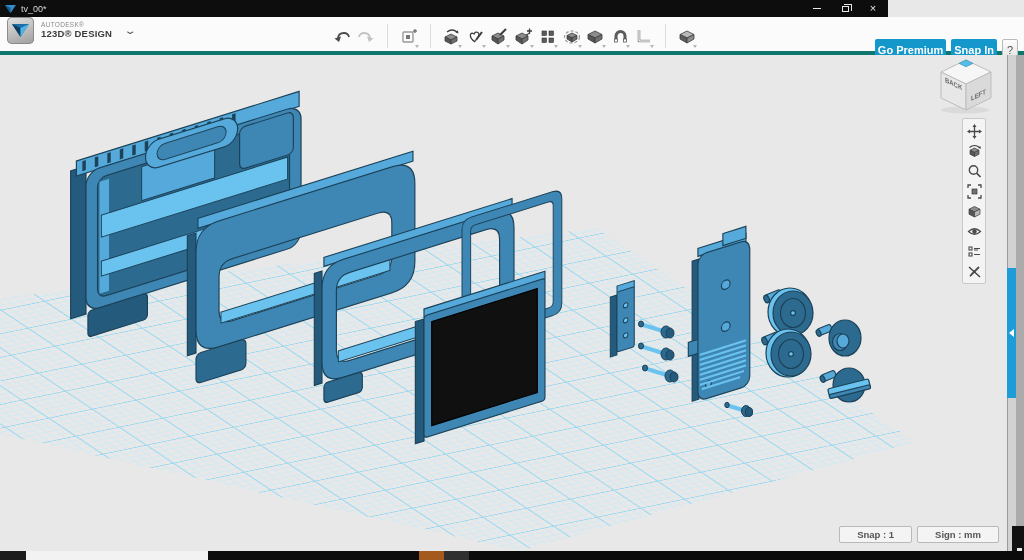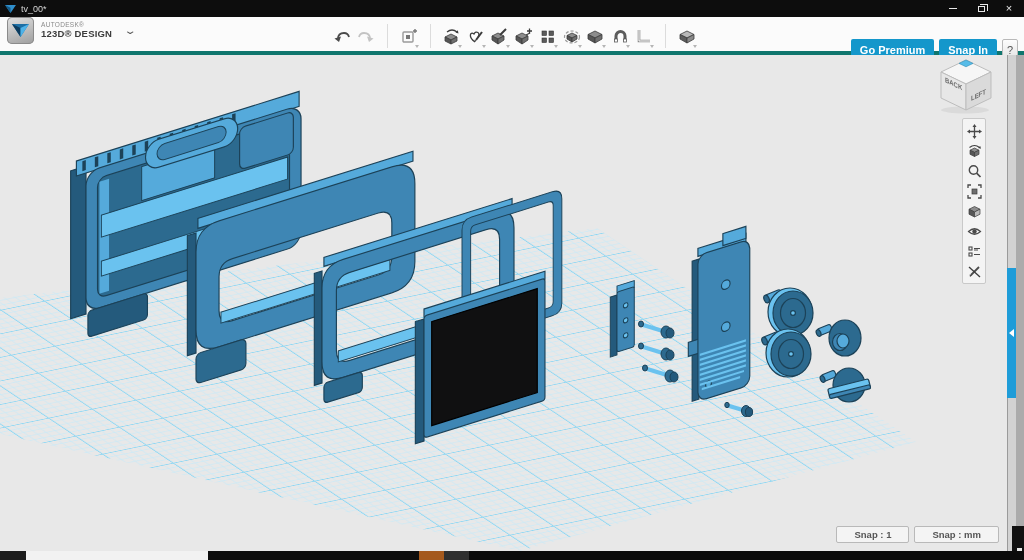--- a/index.html
+++ b/index.html
@@ -1,20 +1,20 @@
 <!DOCTYPE html>
 <html style="--outline: #1c4258; --face_main: #3e86b4; --face_dark: #2c6a8f; --face_darker: #245a7c; --face_light: #55aadb; --face_bright: #6ac2ef; --screen_black: #101011; --grid_fine: #c8e9f7; --grid_bold: #8fd7f3; --accent_button: #1497cb; --panel_tab: #1e9cd8; --taskbar_orange: #a4591d;"><head>
 <meta charset="utf-8">
 <style>
   html,body{margin:0;padding:0;width:1024px;height:560px;overflow:hidden;
     font-family:"Liberation Sans",sans-serif;background:#e8e8e8;}
   *{box-sizing:border-box;}
 
   
-  .titlebar{position:absolute;left:0;top:0;width:1024px;height:17px;background:#0d0d0d;
+  .titlebar{position:absolute;left:0;top:0;width:888px;height:17px;background:#0d0d0d;
     display:flex;align-items:center;color:#d6d6d6;font-size:9px;}
   .titlebar .tlogo{width:11px;height:10px;margin:0 5px 0 5px;}
   .win-controls{position:absolute;right:4px;top:0;height:17px;display:flex;align-items:center;gap:14px;padding-right:4px;}
   .wc{width:14px;height:13px;display:flex;align-items:center;justify-content:center;color:#e8e8e8;cursor:pointer;}
   .wc .min{width:8px;height:1px;background:#e8e8e8;}
   .wc .max{width:7px;height:6px;border:1px solid #e8e8e8;position:relative;}
   .wc .max:before{content:"";position:absolute;left:1px;top:-3px;width:7px;height:6px;border:1px solid #e8e8e8;border-bottom:none;border-left:none;}
   .wc .cls{font-size:11px;line-height:11px;}
 
   
@@ -27,21 +27,21 @@
   .brand-text .l1{font-size:6.5px;color:#8a8a8a;letter-spacing:.3px;}
   .brand-text .l2{font-size:9.5px;color:#3c3c3c;font-weight:bold;letter-spacing:.2px;}
   .brand-chevron{margin-left:14px;color:#555;font-size:10px;transform:scaleX(1.6);cursor:pointer;}
   .tools{position:absolute;left:330px;top:0;height:38px;display:flex;align-items:center;}
   .tbtn{width:22px;height:26px;margin:0 1px;display:flex;align-items:center;justify-content:center;
     position:relative;cursor:pointer;border-radius:2px;}
   .tbtn .caret{position:absolute;right:1px;bottom:1px;width:0;height:0;
     border-left:2.5px solid transparent;border-right:2.5px solid transparent;border-top:3px solid #b5b5b5;}
   .tsep{width:1px;height:24px;background:#dcdcdc;margin:0 9px;}
   .right-btns{position:absolute;right:6px;top:22px;display:flex;align-items:center;gap:5px;}
-  .cta{height:21px;padding:0 9px;background:#1497cb;color:#fff;font-weight:bold;font-size:11px;
+  .cta{height:21px;padding:0 3px;background:#1497cb;color:#fff;font-weight:bold;font-size:11px;
     display:flex;align-items:center;border-radius:2px;cursor:pointer;}
   .help-btn{height:21px;width:16px;background:linear-gradient(#fdfdfd,#e4e4e4);border:1px solid #b9b9b9;
     border-radius:2px;color:#555;font-size:11px;display:flex;align-items:center;justify-content:center;cursor:pointer;}
 
   
   .canvas{position:absolute;left:0;top:55px;width:1007px;height:496px;background:#e8e8e8;overflow:hidden;}
   .scene{position:absolute;left:0;top:0;}
 
   
   .viewcube{position:absolute;right:10px;top:3px;width:62px;height:56px;cursor:pointer;}
@@ -459,21 +459,21 @@
       <svg width="15" height="15" viewBox="0 0 15 15">
           <line x1="4" y1="11" x2="12" y2="3" stroke="#4a4a4a" stroke-width="1.8"></line>
           <polygon points="3,13 5.2,11.2 2.6,10.4" fill="#4a4a4a"></polygon>
           <line x1="2" y1="3" x2="13" y2="13" stroke="#3c3c3c" stroke-width="1.3"></line>
         </svg>
     </div>
   </div>
 
   <div class="statusbar">
     <div class="statbox">Snap : 1</div>
-    <div class="statbox">Snap : mm</div>
+    <div class="statbox">Sign : mm</div>
   </div>
 </div>
 
 <div class="edge-track"></div>
 <div class="edge-outer"></div>
 <div class="panel-tab">
     <div class="arr"></div>
   </div>
 <div class="corner-block"></div>
 <div class="corner-dot"></div>

